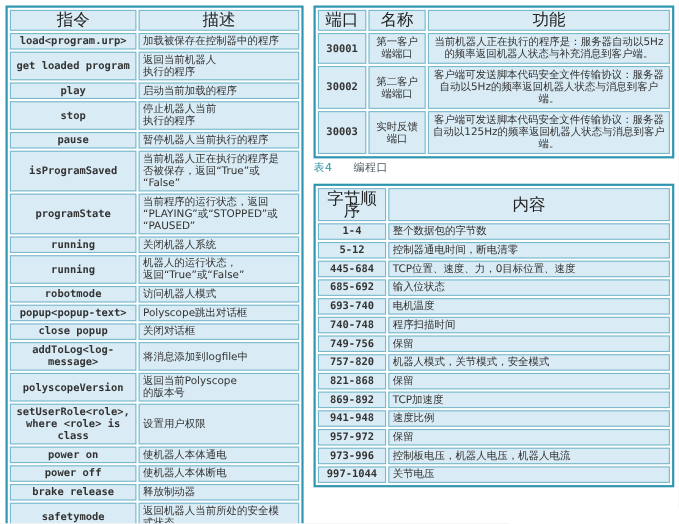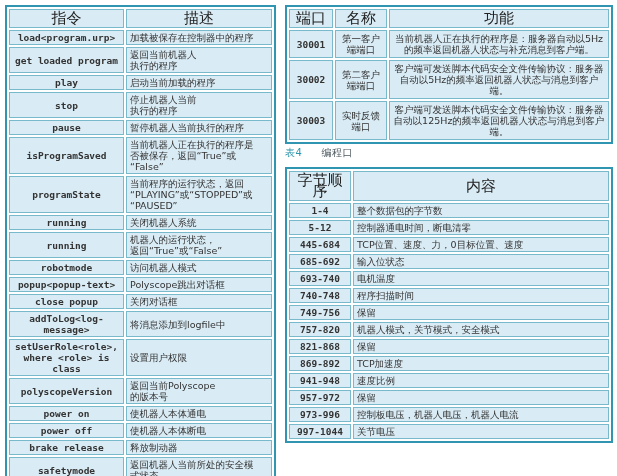--- a/index.html
+++ b/index.html
@@ -123,29 +123,29 @@
             <td class="cmd">close popup</td>
             <td class="desc">关闭对话框</td>
           </tr>
 
           <tr>
             <td class="cmd">addToLog&lt;log-message&gt;</td>
             <td class="desc">将消息添加到logfile中</td>
           </tr>
 
           <tr>
+            <td class="cmd">polyscopeVersion</td>
+            <td class="desc">返回当前Polyscope
+的版本号</td>
+          </tr>
+
+          <tr>
             <td class="cmd">setUserRole&lt;role&gt;,
 where &lt;role&gt; is class</td>
             <td class="desc">设置用户权限</td>
-          </tr>
-
-          <tr>
-            <td class="cmd">polyscopeVersion</td>
-            <td class="desc">返回当前Polyscope
-的版本号</td>
           </tr>
 
           <tr>
             <td class="cmd">power on</td>
             <td class="desc">使机器人本体通电</td>
           </tr>
 
           <tr>
             <td class="cmd">power off</td>
             <td class="desc">使机器人本体断电</td>

